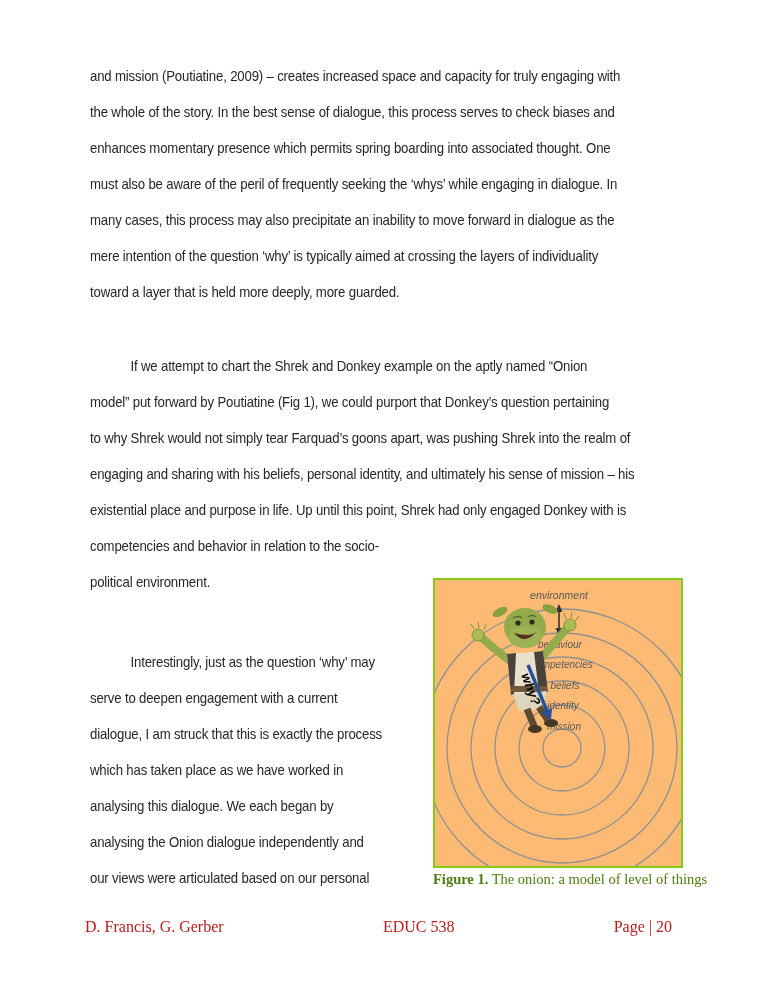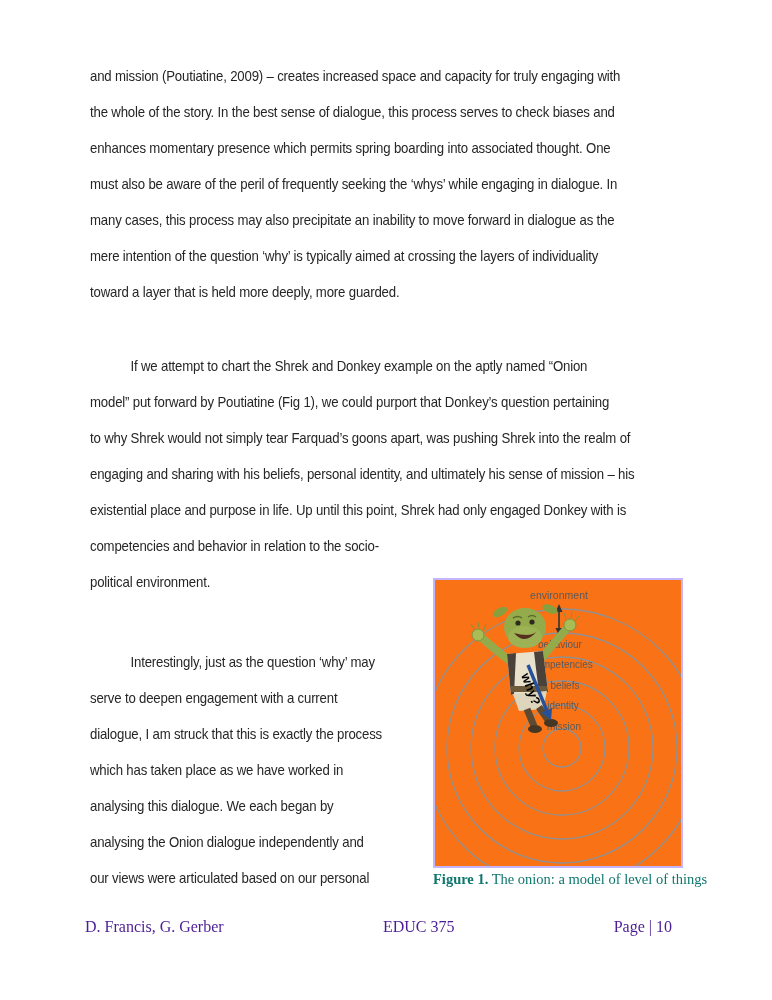--- a/index.html
+++ b/index.html
@@ -9,32 +9,32 @@
     font-family:"Liberation Sans", sans-serif; color:#262626; overflow:hidden;
   }
   .textblock { position:absolute; left:90px; width:640px; }
   .bline {
     height:36px; line-height:36px; font-size:15px; letter-spacing:-0.2px;
     white-space:nowrap; transform:scaleX(0.88); transform-origin:left center;
   }
   .indent { padding-left:46px; }
   .figure-box {
     position:absolute; left:433px; top:578px; width:250px; height:290px;
-    border:2px solid #c4b5fd; background:#f97316;
+    border:2px solid #84cc16; background:#fdba74;font-style:italic;
   }
   .figure-box svg { display:block; }
   .caption {
     position:absolute; left:433px; top:871px; width:300px;
-    font-family:"Liberation Serif", serif; font-size:14.5px; color:#0f766e;
+    font-family:"Liberation Serif", serif; font-size:14.5px; color:#4d7c0f;
   }
   .caption .cap-label { font-weight:bold; }
   .footer {
     position:absolute; left:85px; top:918px; width:587px;
     display:flex; justify-content:space-between; align-items:baseline;
-    font-family:"Liberation Serif", serif; font-size:16px; color:#4c1d95;
+    font-family:"Liberation Serif", serif; font-size:16px; color:#b91c1c;
   }
 </style>
 </head>
 <body>
 
 <div class="page">
 
   <div class="textblock" style="top:58px">
     <div class="bline">and mission (Poutiatine, 2009)  – creates increased space and capacity for truly engaging with</div>
     <div class="bline">the whole of the story.  In the best sense of dialogue, this process serves to check biases and</div>
@@ -137,17 +137,17 @@
       <text x="0" y="0" font-size="13" font-weight="bold" fill="#000000" transform="translate(86,95) rotate(70)">why?</text>
     </svg>
   </div>
 
   <div class="caption">
     <span class="cap-label">Figure 1.</span><span> The onion: a model of level of things</span>
   </div>
 
   <div class="footer">
     <span>D. Francis, G. Gerber</span>
-    <span>EDUC 375</span>
-    <span>Page | 10</span>
+    <span>EDUC 538</span>
+    <span>Page | 20</span>
   </div>
 
 </div>
 
 </body></html>

